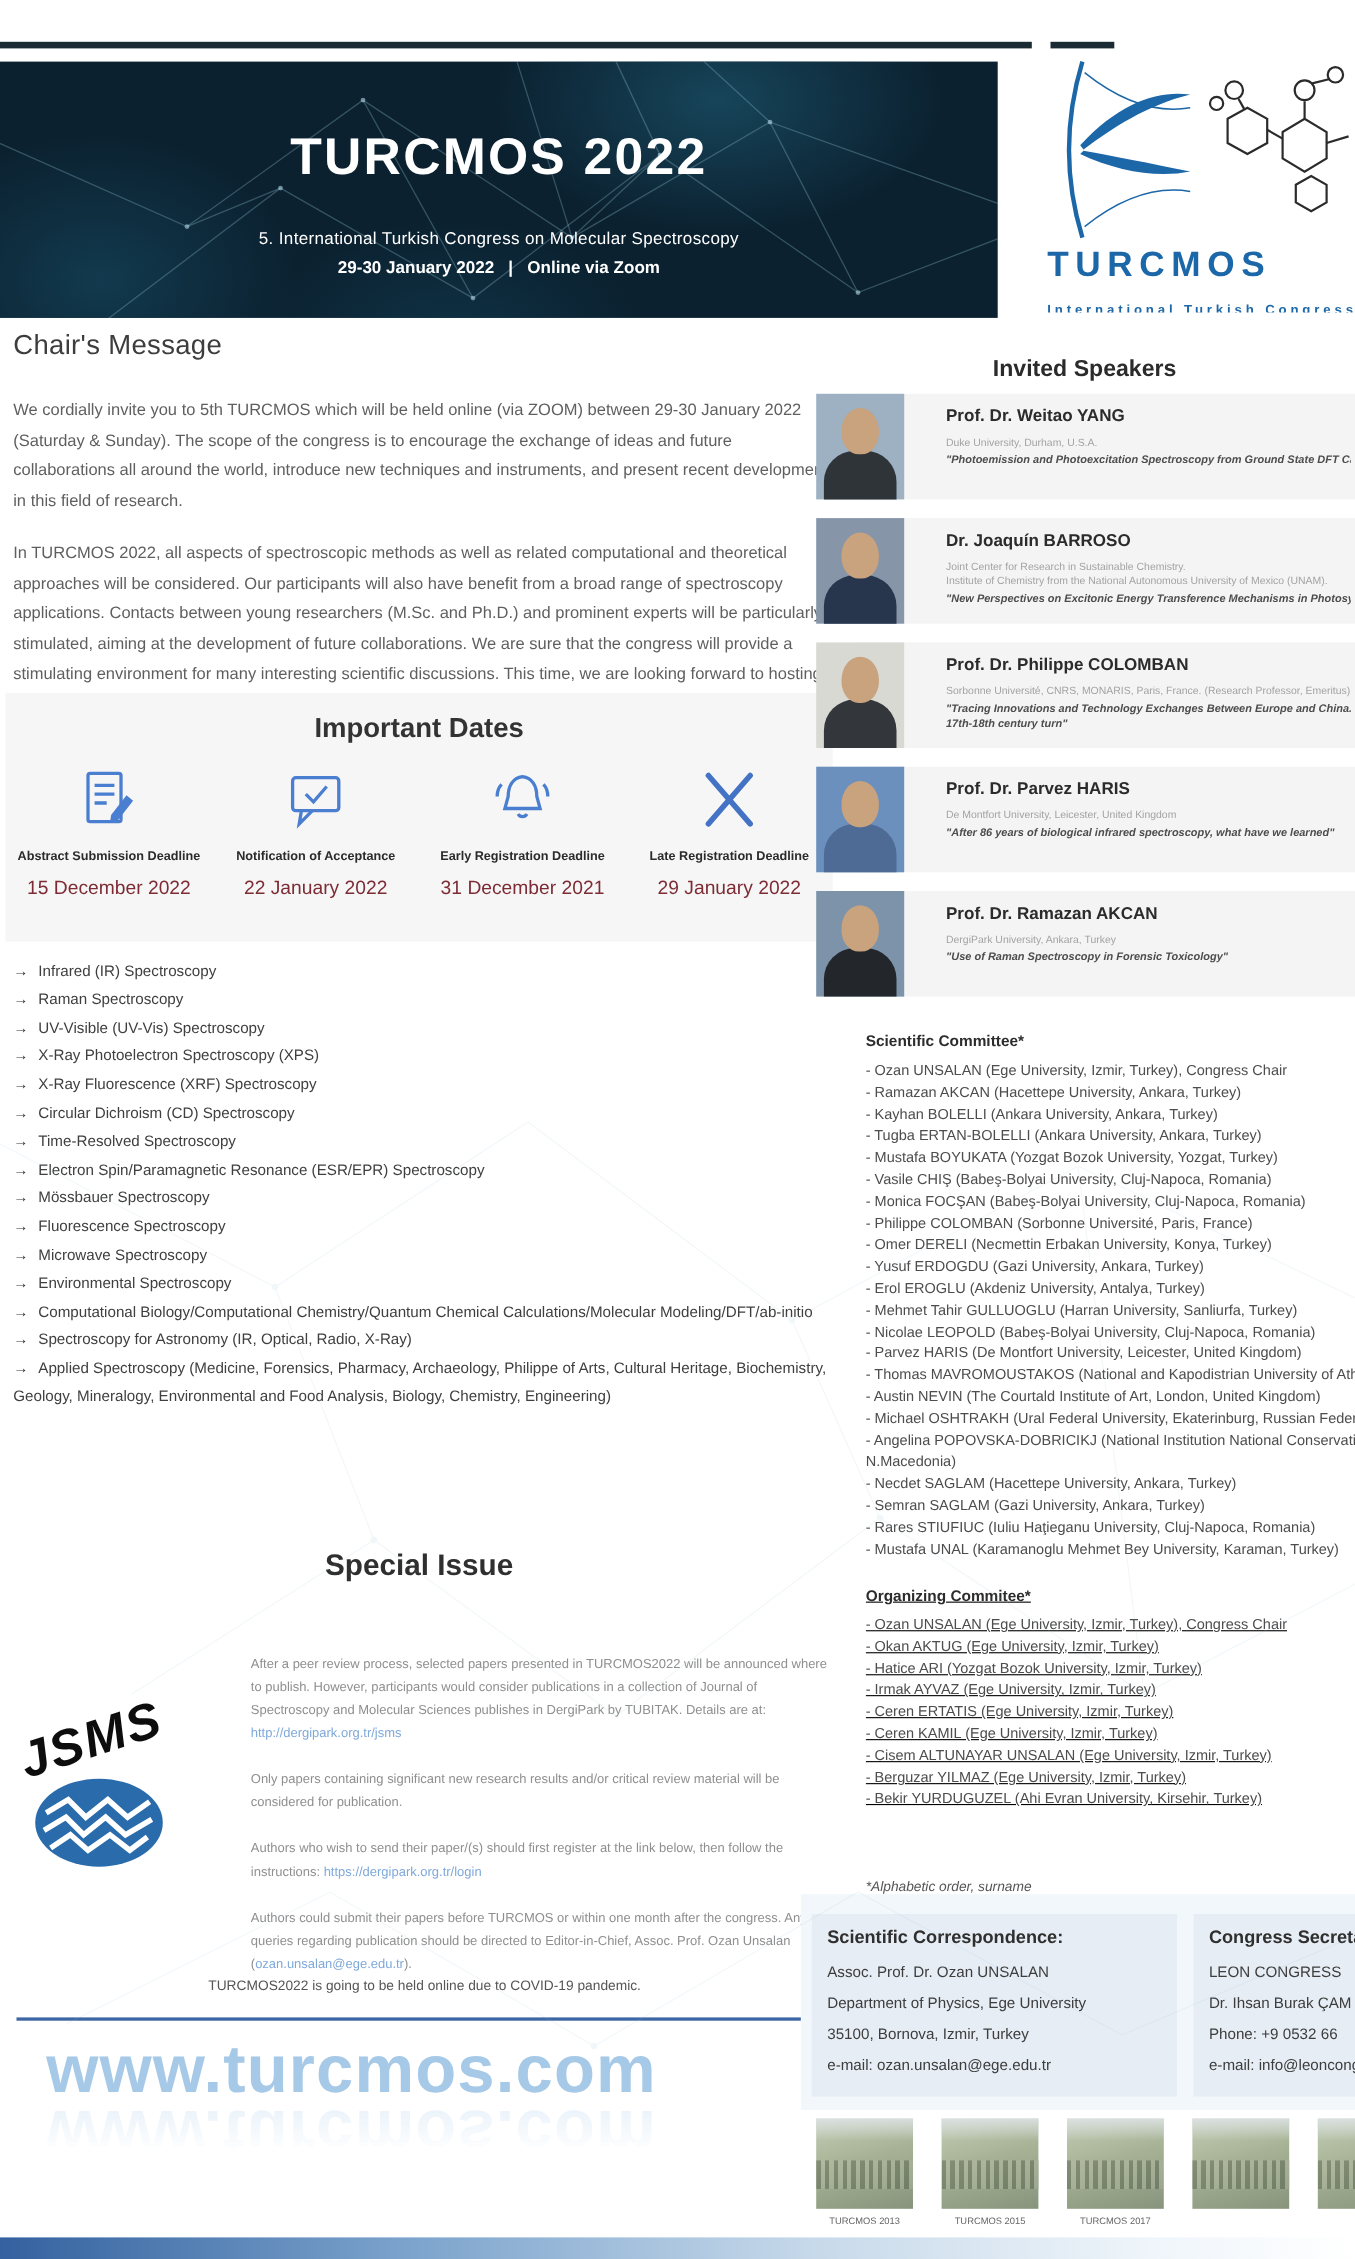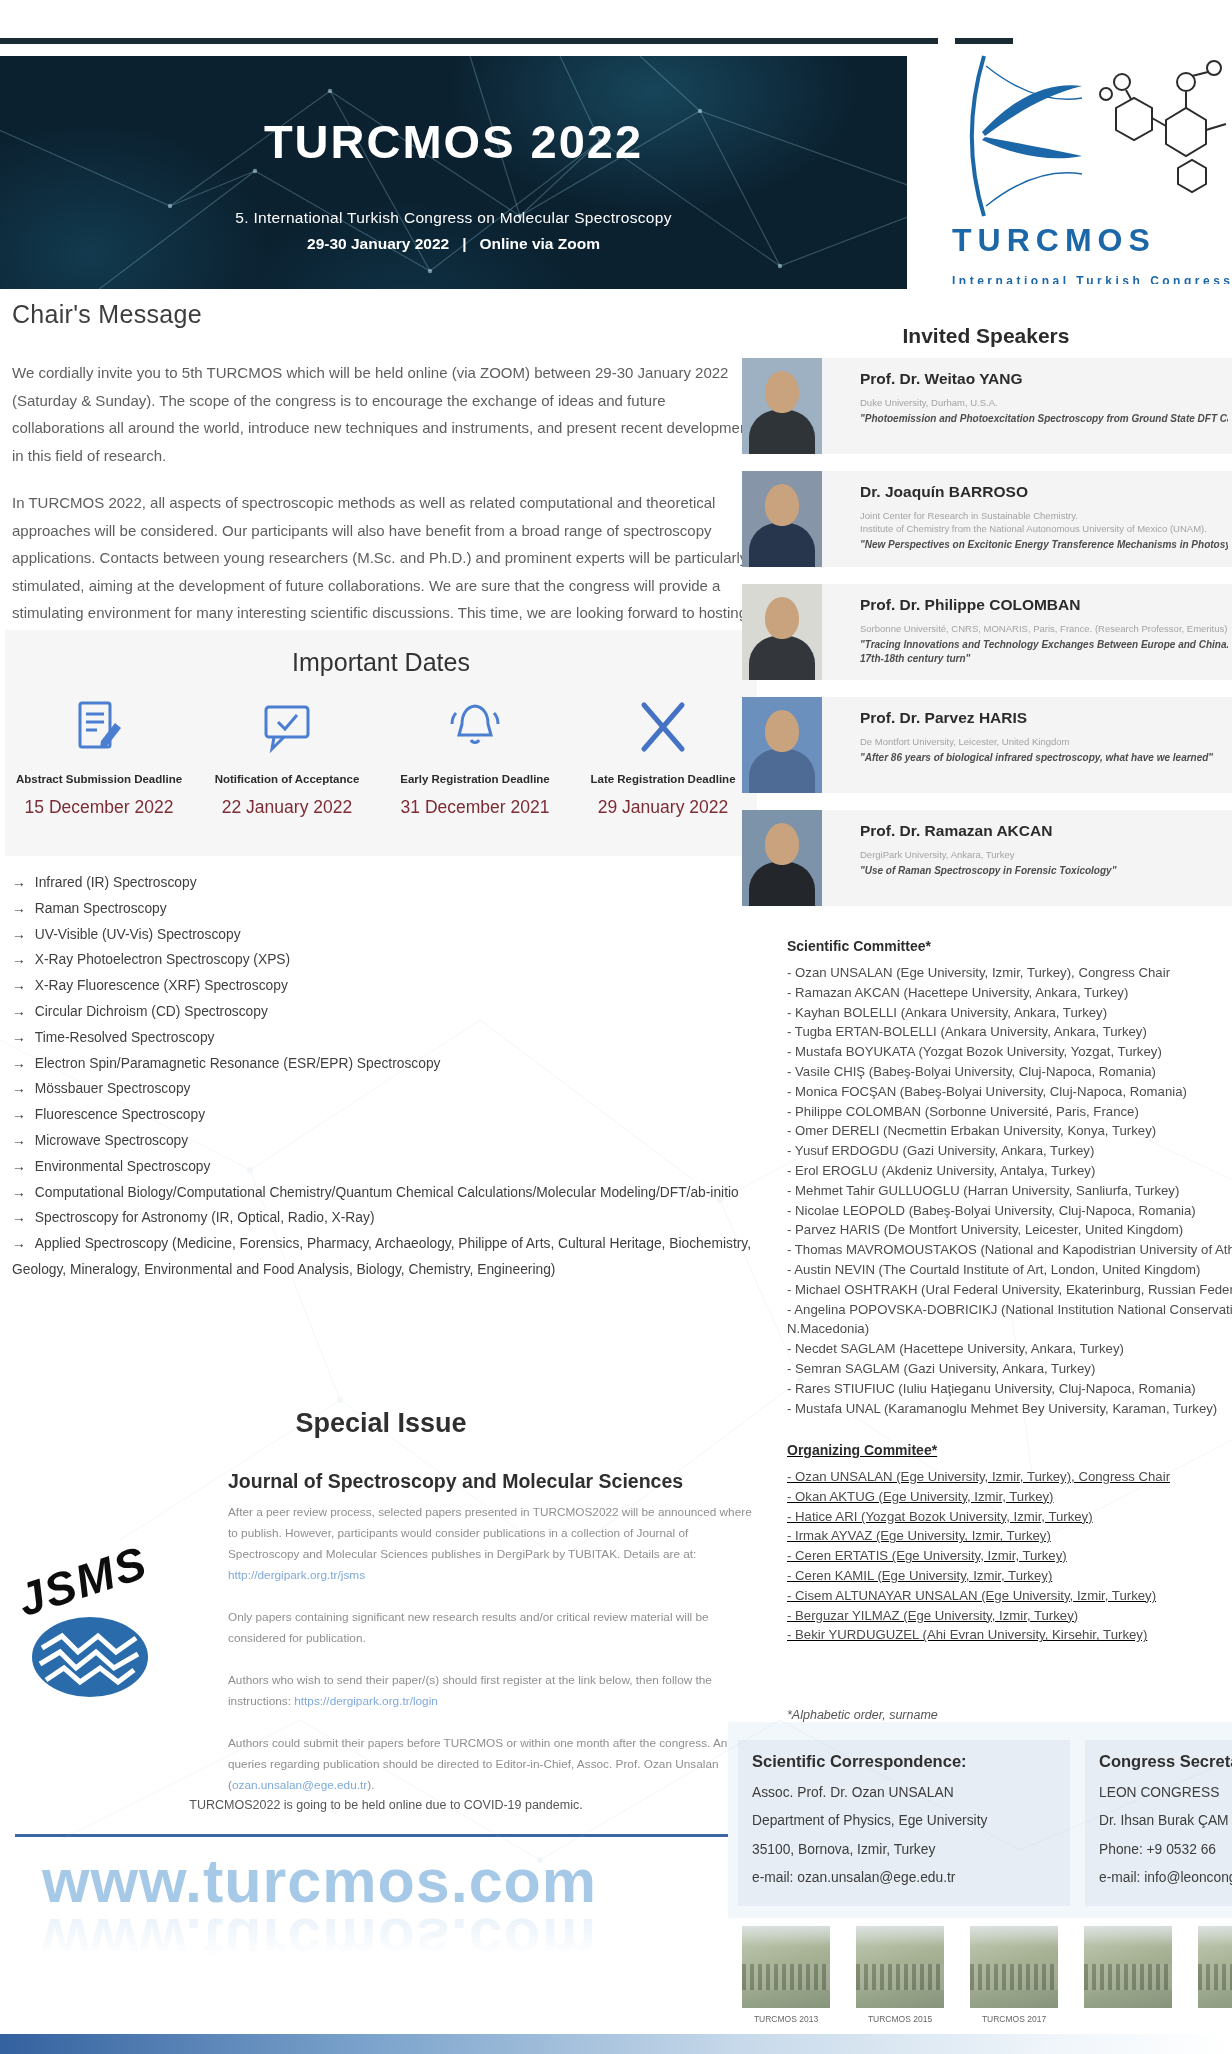--- a/index.html
+++ b/index.html
@@ -31,21 +31,21 @@
     letter-spacing:3.5px;white-space:nowrap;}
 
   
   .chair{position:absolute;left:12px;top:300px;width:748px;color:#5f5f5f;}
   .chair h1{font-size:25px;font-weight:normal;color:#3d3d3d;margin:0 0 30px 0;letter-spacing:.3px;}
   .chair p{font-size:15px;line-height:27.5px;margin:0 0 20px 0;}
   .chair .sig{font-size:15px;margin-top:26px;}
 
   
   .impdates{position:absolute;left:5px;top:630px;width:752px;height:226px;background:#f6f6f6;}
-  .impdates h2{margin:18px 0 0 0;text-align:center;font-size:25px;font-weight:normal;color:#333;}
+  .impdates h2{margin:18px 0 0 0;text-align:center;font-size:25px;font-weight:bold;color:#333;}
   .impcols{display:flex;margin-top:20px;}
   .impcol{flex:1;text-align:center;}
   .impcol .icon{height:58px;}
   .impcol .lbl{font-size:11.5px;font-weight:bold;color:#2b2b2b;margin-top:18px;}
   .impcol .dat{font-size:17.5px;color:#7d2c35;margin-top:12px;}
 
   
   .topics{position:absolute;left:12px;top:870px;width:748px;}
   .topics div{font-size:13.8px;line-height:25.8px;color:#3f3f3f;}
   .topics .arrow{margin-right:9px;font-weight:bold;color:#333;}
@@ -289,21 +289,20 @@
       <div><span class="arrow">→</span><span>Environmental Spectroscopy</span></div>
 
       <div><span class="arrow">→</span><span>Computational Biology/Computational Chemistry/Quantum Chemical Calculations/Molecular Modeling/DFT/ab-initio</span></div>
 
       <div><span class="arrow">→</span><span>Spectroscopy for Astronomy (IR, Optical, Radio, X-Ray)</span></div>
 
       <div><span class="arrow">→</span><span>Applied Spectroscopy (Medicine, Forensics, Pharmacy, Archaeology, Philippe of Arts, Cultural Heritage, Biochemistry, Geology, Mineralogy, Environmental and Food Analysis, Biology, Chemistry, Engineering)</span></div>
     </div>
 
   <div class="si-title">Special Issue</div>
-  <div class="si-journal">Journal of Spectroscopy and Molecular Sciences</div>
 
   <div class="jsms">
     <div class="word">JSMS</div>
     <svg width="130" height="86" viewBox="0 0 130 86">
       <ellipse cx="62" cy="43" rx="58" ry="40" fill="#2a6cab"></ellipse>
       <path d="M14,34 L34,22 L50,38 L70,22 L88,38 L108,24" fill="none" stroke="#fff" stroke-width="5"></path>
       <path d="M12,50 L32,38 L48,54 L68,38 L86,54 L110,40" fill="none" stroke="#fff" stroke-width="5"></path>
       <path d="M18,66 L36,54 L52,68 L72,54 L90,68 L106,56" fill="none" stroke="#fff" stroke-width="5"></path>
     </svg>
   </div>

